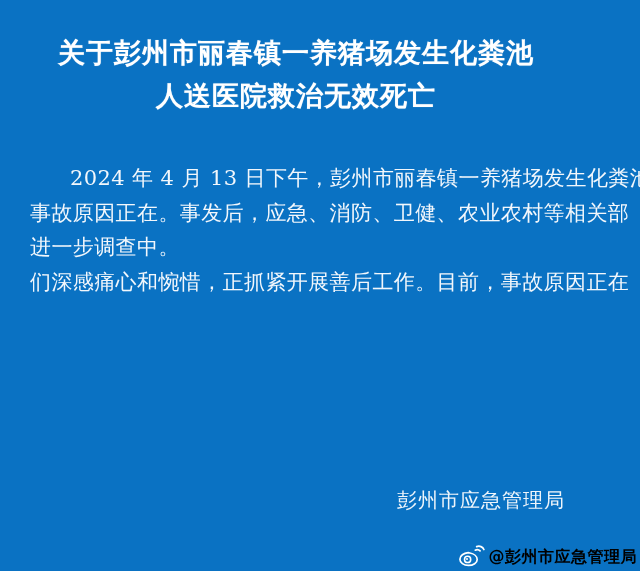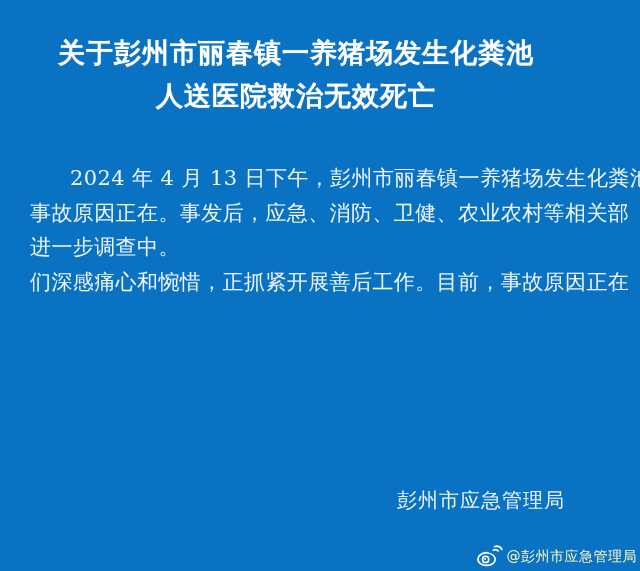--- a/index.html
+++ b/index.html
@@ -78,24 +78,24 @@
     align-items: center;
     gap: 4px;
   }
   .weibo-icon {
     width: 27px;
     height: 24px;
     display: block;
   }
   .watermark-text {
     font-family: "DejaVu Sans", "Liberation Sans", sans-serif;
-    font-size: 14px;
-    font-weight: 400;
+    font-size: 16px;
+    font-weight: 700;
     letter-spacing: 0.5px;
-    color: #fef9c3;
+    color: #000000;
     white-space: nowrap;
   }
 </style>
 </head>
 <body>
 
 <div class="poster" style="background: rgb(10, 114, 195); color: rgb(255, 255, 255);">
 
   <div class="title-block">
     <div class="title-line">关于彭州市丽春镇一养猪场发生化粪池</div>

